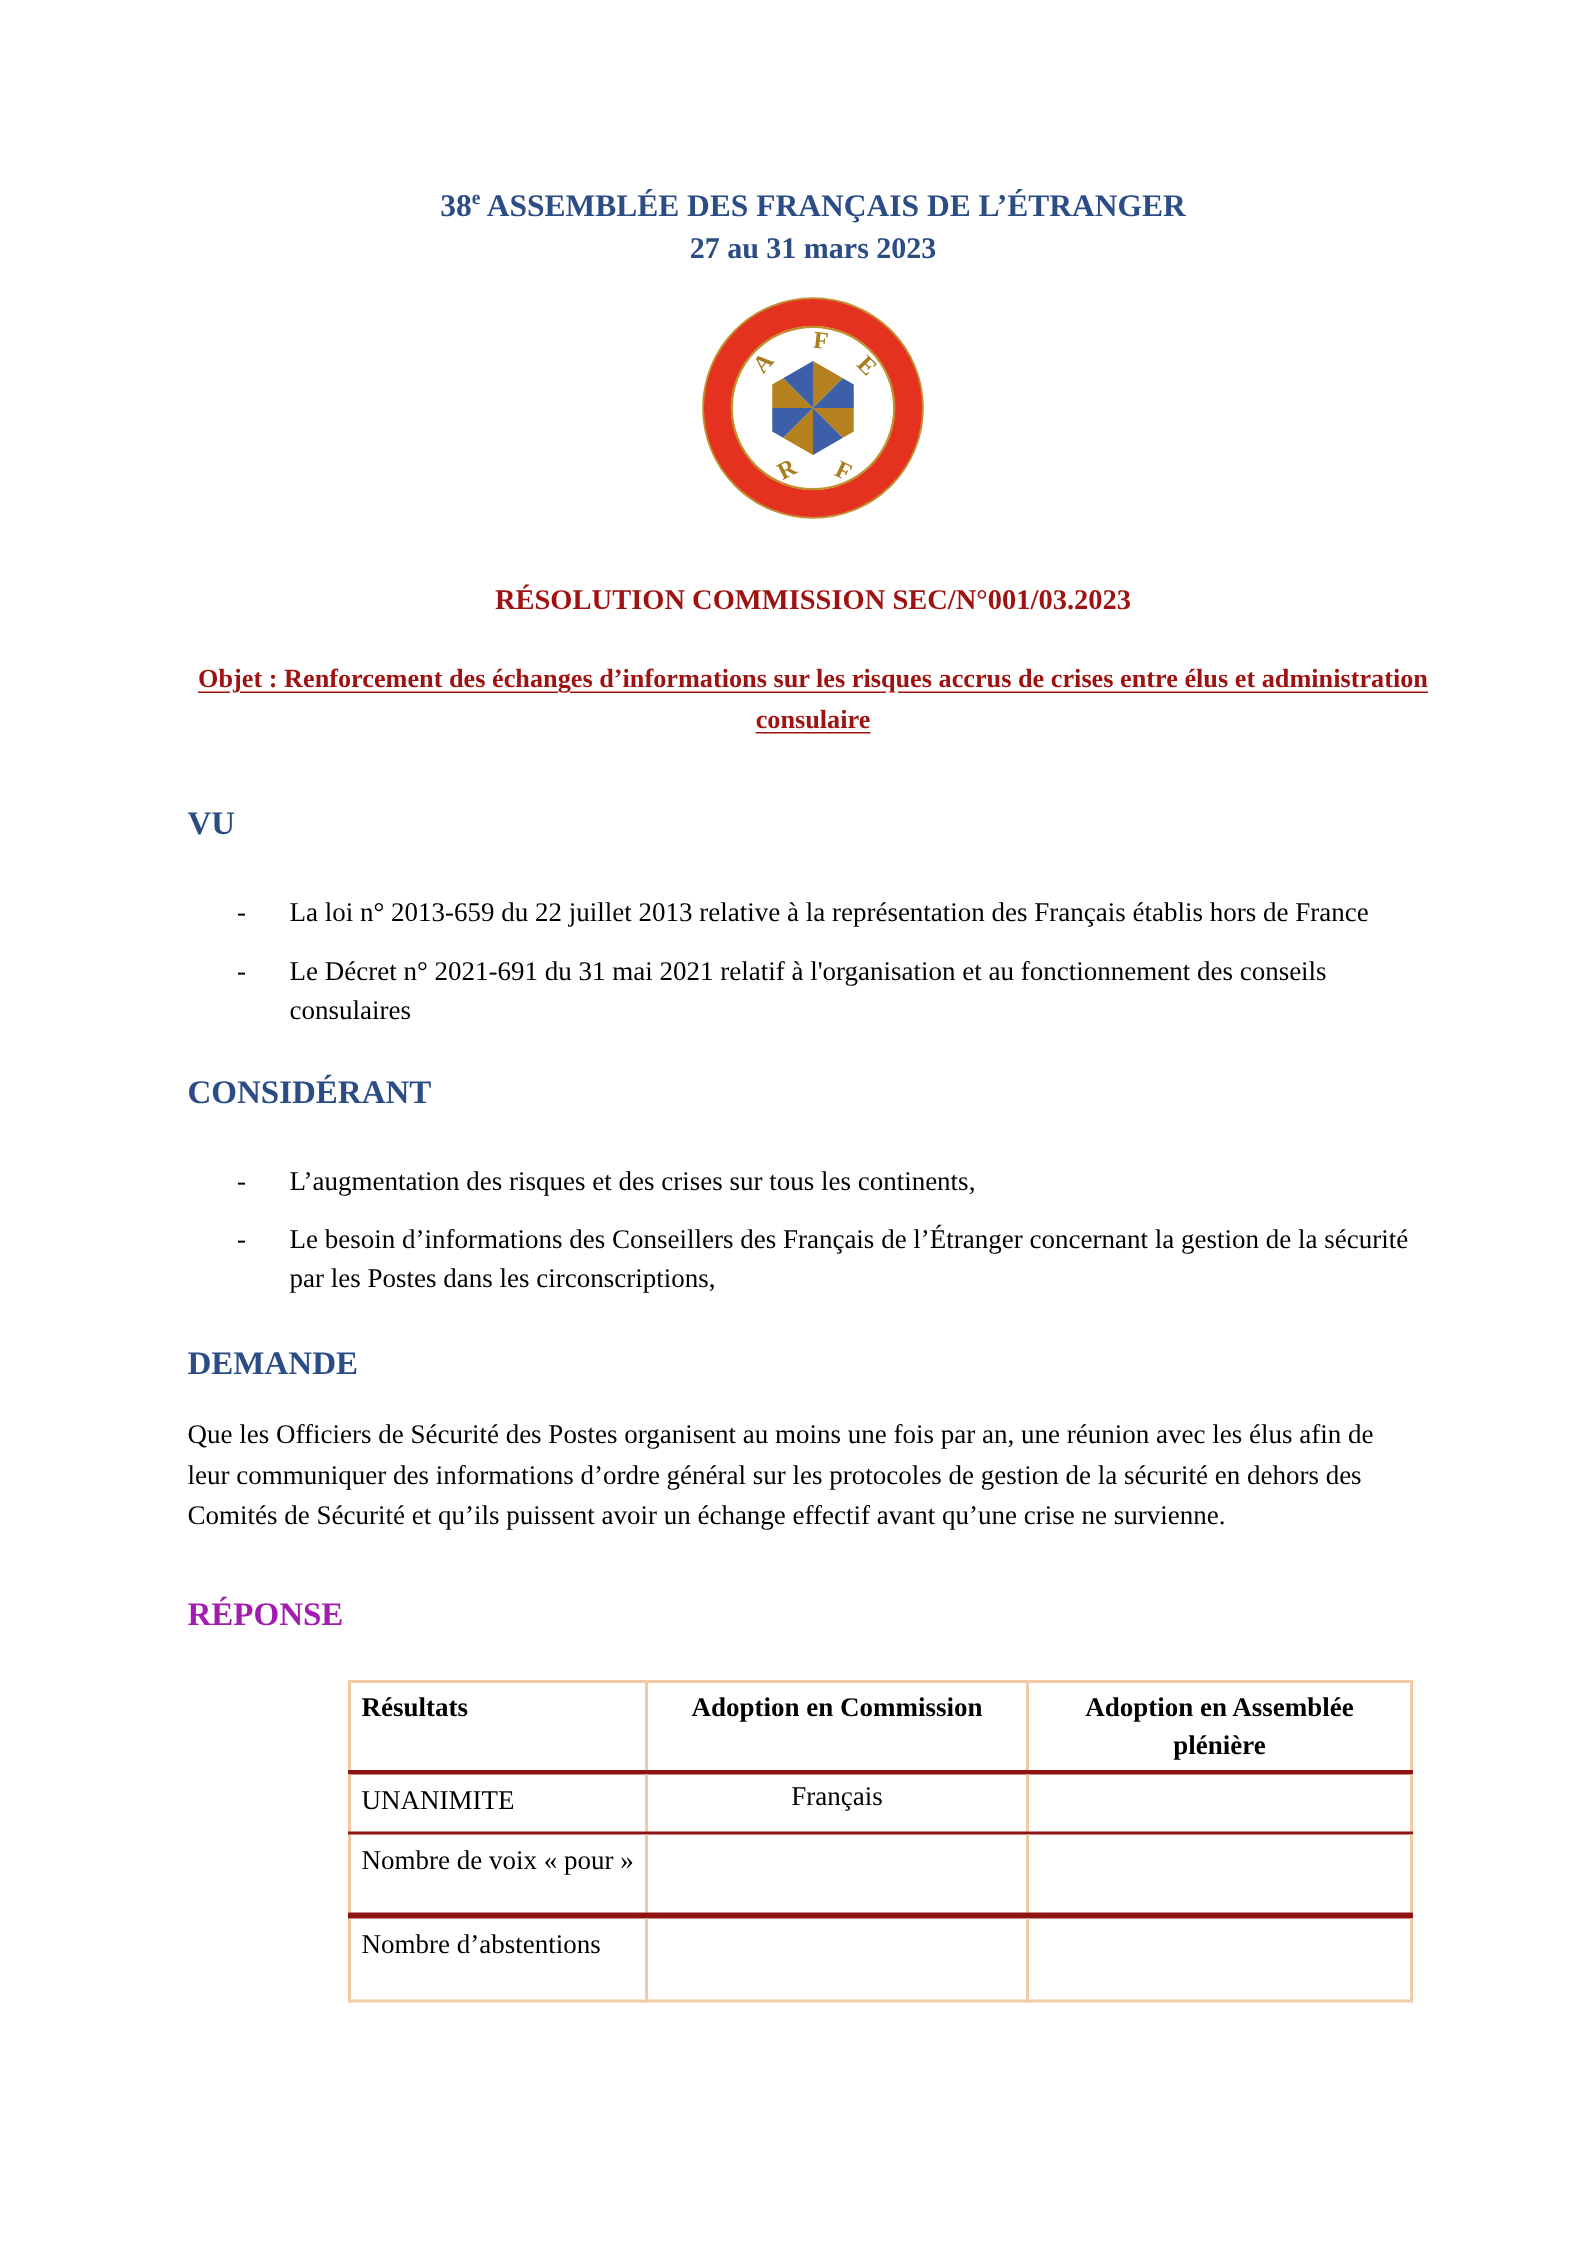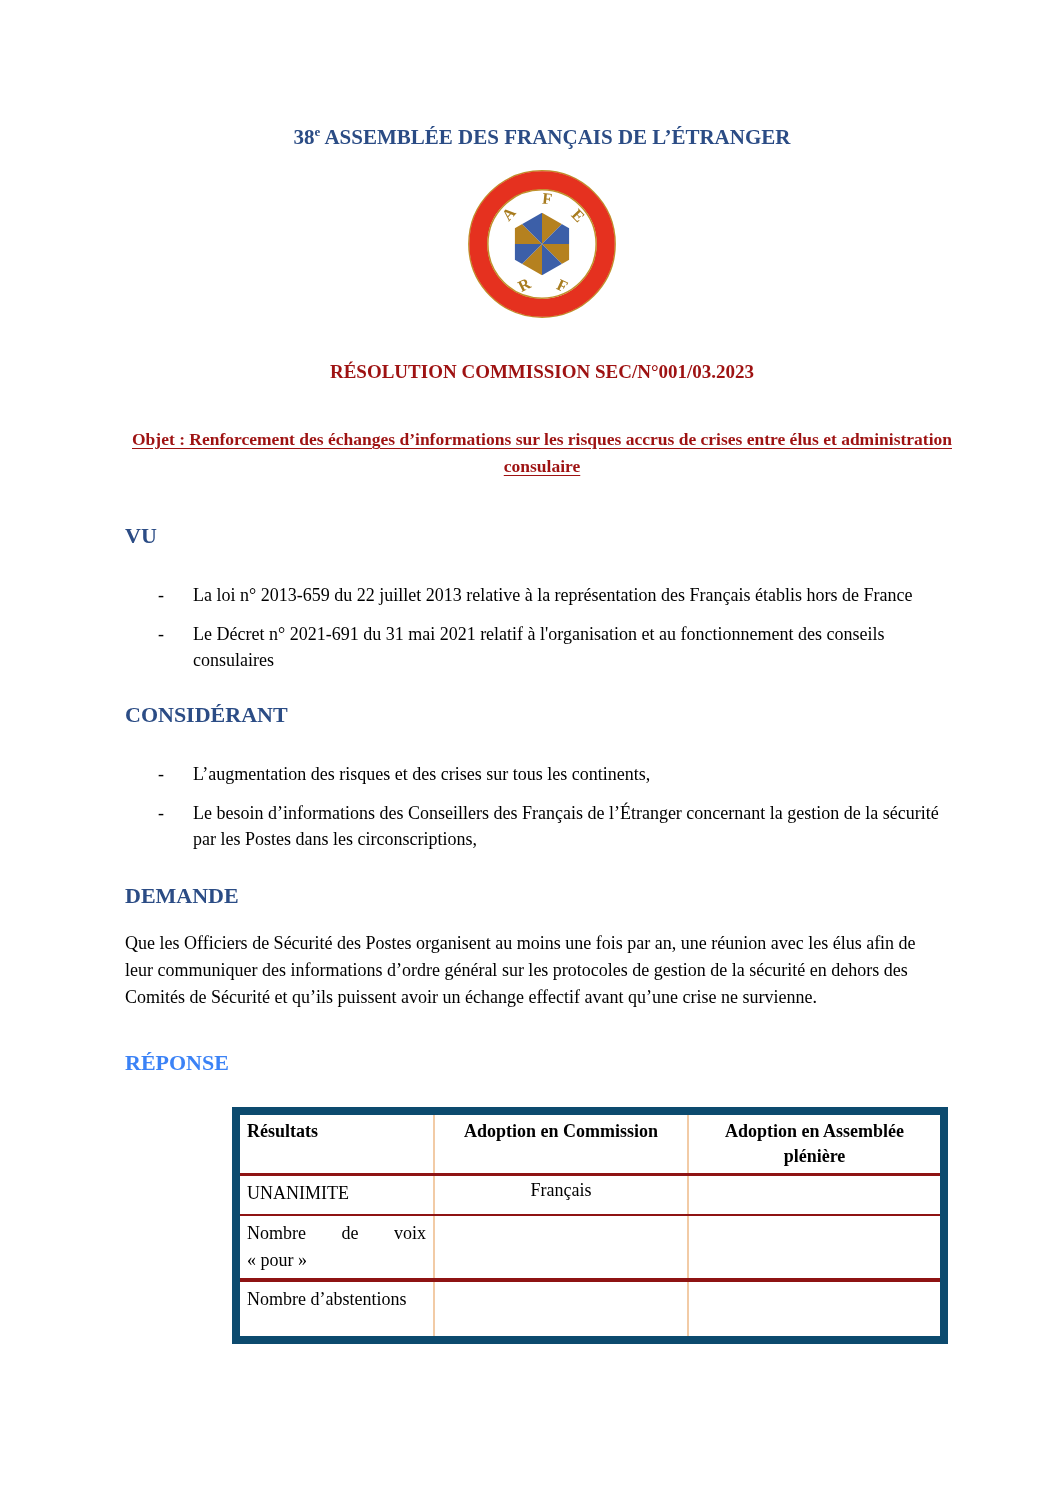--- a/index.html
+++ b/index.html
@@ -18,29 +18,29 @@
   .doc-dates {
     color:#2b4c85; font-weight:bold; font-size:20px; line-height:28px;
   }
 
   .logo-wrap { margin-top:16px; text-align:center; }
 
   .res-title {
     margin-top:36px; color:#9e1212; font-weight:bold; font-size:19px; line-height:24px;
   }
   .subject {
-    margin-top:42px; color:#9e1212; font-weight:bold; font-size:17.5px; line-height:27px;
+    margin-top:26px; color:#9e1212; font-weight:bold; font-size:17.5px; line-height:27px;
     text-decoration:underline; text-underline-offset:3px;
   }
 
   .sec-heading {
     font-weight:bold; font-size:22px; line-height:24px;
   }
   .sec-blue { color:#2b4c85; }
-  .sec-red  { color:#3b82f6; }
+  .sec-red  { color:#a21caf; }
 
   .mt-vu   { margin-top:44px; }
   .mt-cons { margin-top:30px; }
   .mt-dem  { margin-top:32px; }
   .mt-rep  { margin-top:40px; }
 
   .bullets { margin-top:34px; }
   .bullet-row { display:flex; margin:0 0 13px 33px; font-size:18px; line-height:26px; }
   .bullet-dash { width:35px; flex:0 0 35px; }
   .bullet-text { flex:1; }
@@ -55,21 +55,21 @@
     border-collapse:collapse; table-layout:fixed;
     width:708px; font-size:18px;
   }
   .res-table col.c1 { width:198px; }
   .res-table col.c2 { width:254px; }
   .res-table col.c3 { width:256px; }
   .res-table th, .res-table td {
     border-left:2px solid #f2cba6; border-right:2px solid #f2cba6;
     vertical-align:top; padding:4px 7px;
   }
-  .res-table { border:8px solid #0c4a6e; }
+  .res-table { border:2px solid #0c4a6e; }
   .res-table thead th {
     border-top:2px solid #f2cba6;
     border-bottom:3px solid #8e1313;
     font-weight:bold; line-height:25px; height:46px;
   }
   .th-left { text-align:left; }
   .th-center { text-align:center; }
   .row-unanimite td { border-bottom:2px solid #8e1313; height:30px; }
   .row-pour td      { border-bottom:4px solid #8e1313; height:44px; }
   .row-contre td    { border-bottom:4px solid #8e1313; height:46px; }
@@ -82,20 +82,21 @@
   .cell-plain { line-height:27px; }
 </style>
 </head>
 <body>
 
 <div class="page">
 
   <div class="doc-title centered">
     <span>38</span><sup>e</sup><span> ASSEMBLÉE DES FRANÇAIS DE L’ÉTRANGER</span>
   </div>
+  <div class="doc-dates centered">27 au 31 mars 2023</div>
 
   <div class="logo-wrap">
     <svg width="152" height="152" viewBox="0 0 160 160">
 
       <circle cx="80" cy="80" r="77" fill="#ffffff" stroke="#c0912c" stroke-width="1.6"></circle>
       <circle cx="80" cy="80" r="67" fill="none" stroke="#e5311f" stroke-width="19"></circle>
       <circle cx="80" cy="80" r="57" fill="#ffffff" stroke="#c0912c" stroke-width="1.6"></circle>
 
       <defs>
         <clipPath id="hexclip">

